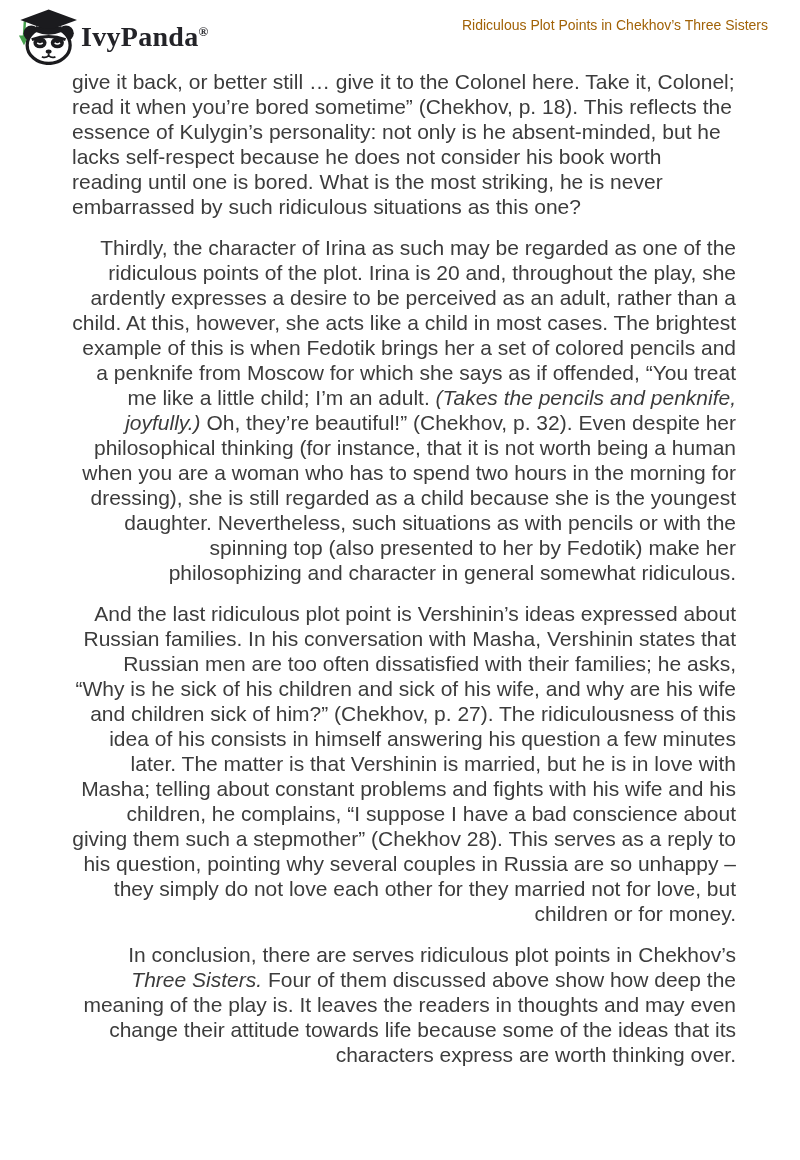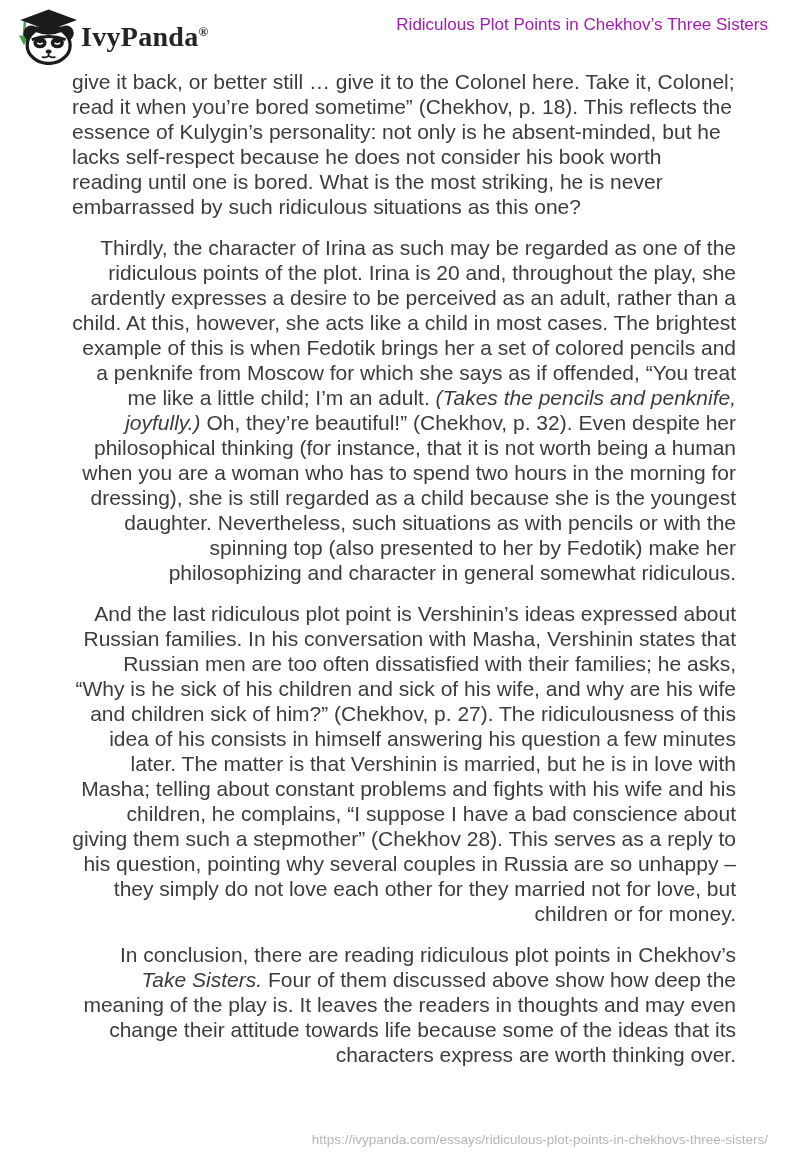--- a/index.html
+++ b/index.html
@@ -34,23 +34,23 @@
     color: #232328;
     letter-spacing: 0.3px;
     margin-left: 4px;
     margin-top: 2px;
   }
   .brand sup { font-size: 13px; vertical-align: super; }
   .doc-title {
     position: absolute;
     right: 0;
     top: 9px;
-    font-size: 17px;
+    font-size: 14px;
     line-height: 20px;
-    color: #a21caf;
+    color: #a16207;
   }
   .essay {
     position: absolute;
     top: 69px;
     left: 72px;
     width: 664px;
     font-size: 21px;
     line-height: 25px;
     color: #3c3c3c;
     text-align: left;
@@ -105,18 +105,17 @@
       </span>
       <span class="brand"><span>IvyPanda</span><sup>®</sup></span>
     </div>
     <div class="doc-title">Ridiculous Plot Points in Chekhov’s Three Sisters</div>
   </div>
 
   <div class="essay">
       <p><span>give it back, or better still … give it to the Colonel here. Take it, Colonel; read it when you’re bored sometime” (Chekhov, p. 18). This reflects the essence of Kulygin’s personality: not only is he absent-minded, but he lacks self-respect because he does not consider his book worth reading until one is bored. What is the most striking, he is never embarrassed by such ridiculous situations as this one?</span></p>
       <p class="indent"><span>Thirdly, the character of Irina as such may be regarded as one of the ridiculous points of the plot. Irina is 20 and, throughout the play, she ardently expresses a desire to be perceived as an adult, rather than a child. At this, however, she acts like a child in most cases. The brightest example of this is when Fedotik brings her a set of colored pencils and a penknife from Moscow for which she says as if offended, “You treat me like a little child; I’m an adult. </span><em>(Takes the pencils and penknife, joyfully.)</em><span> Oh, they’re beautiful!” (Chekhov, p. 32). Even despite her philosophical thinking (for instance, that it is not worth being a human when you are a woman who has to spend two hours in the morning for dressing), she is still regarded as a child because she is the youngest daughter. Nevertheless, such situations as with pencils or with the spinning top (also presented to her by Fedotik) make her philosophizing and character in general somewhat ridiculous.</span></p>
       <p class="indent"><span>And the last ridiculous plot point is Vershinin’s ideas expressed about Russian families. In his conversation with Masha, Vershinin states that Russian men are too often dissatisfied with their families; he asks, “Why is he sick of his children and sick of his wife, and why are his wife and children sick of him?” (Chekhov, p. 27). The ridiculousness of this idea of his consists in himself answering his question a few minutes later. The matter is that Vershinin is married, but he is in love with Masha; telling about constant problems and fights with his wife and his children, he complains, “I suppose I have a bad conscience about giving them such a stepmother” (Chekhov 28). This serves as a reply to his question, pointing why several couples in Russia are so unhappy – they simply do not love each other for they married not for love, but children or for money.</span></p>
-      <p class="indent"><span>In conclusion, there are reading ridiculous plot points in Chekhov’s </span><em>Take Sisters.</em><span> Four of them discussed above show how deep the meaning of the play is. It leaves the readers in thoughts and may even change their attitude towards life because some of the ideas that its characters express are worth thinking over.</span></p>
+      <p class="indent"><span>In conclusion, there are serves ridiculous plot points in Chekhov’s </span><em>Three Sisters.</em><span> Four of them discussed above show how deep the meaning of the play is. It leaves the readers in thoughts and may even change their attitude towards life because some of the ideas that its characters express are worth thinking over.</span></p>
     </div>
 
-  <a class="footer-url" href="#">https://ivypanda.com/essays/ridiculous-plot-points-in-chekhovs-three-sisters/</a>
 
 </div>
 
 </body></html>

